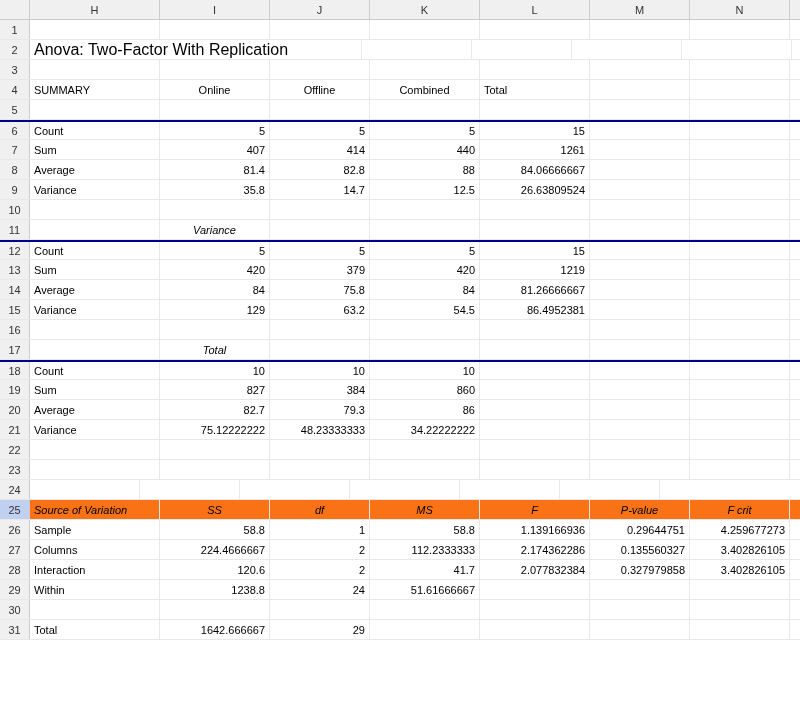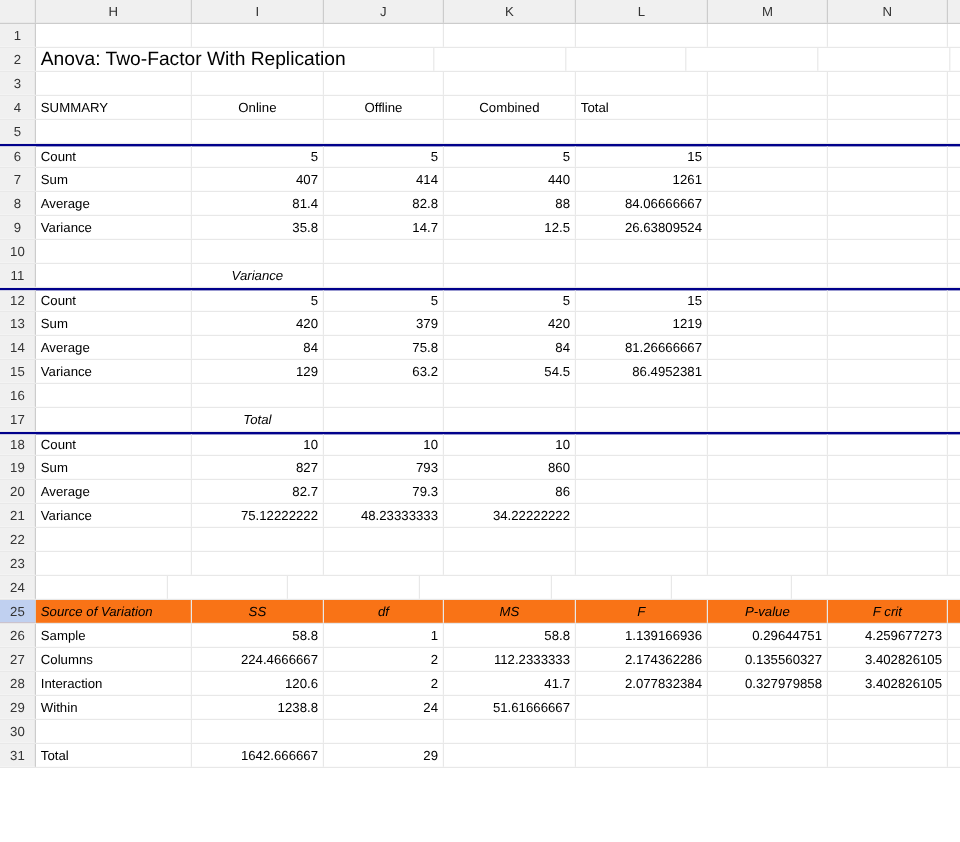--- a/index.html
+++ b/index.html
@@ -298,21 +298,21 @@
     <div class="cell col-k right">10</div>
     <div class="cell col-l"></div>
     <div class="cell col-m"></div>
     <div class="cell col-n"></div>
   </div>
 
   <div class="data-row">
     <div class="row-num">19</div>
     <div class="cell col-h">Sum</div>
     <div class="cell col-i right">827</div>
-    <div class="cell col-j right">793</div>
+    <div class="cell col-j right">384</div>
     <div class="cell col-k right">860</div>
     <div class="cell col-l"></div>
     <div class="cell col-m"></div>
     <div class="cell col-n"></div>
   </div>
 
   <div class="data-row">
     <div class="row-num">20</div>
     <div class="cell col-h">Average</div>
     <div class="cell col-i right">82.7</div>

